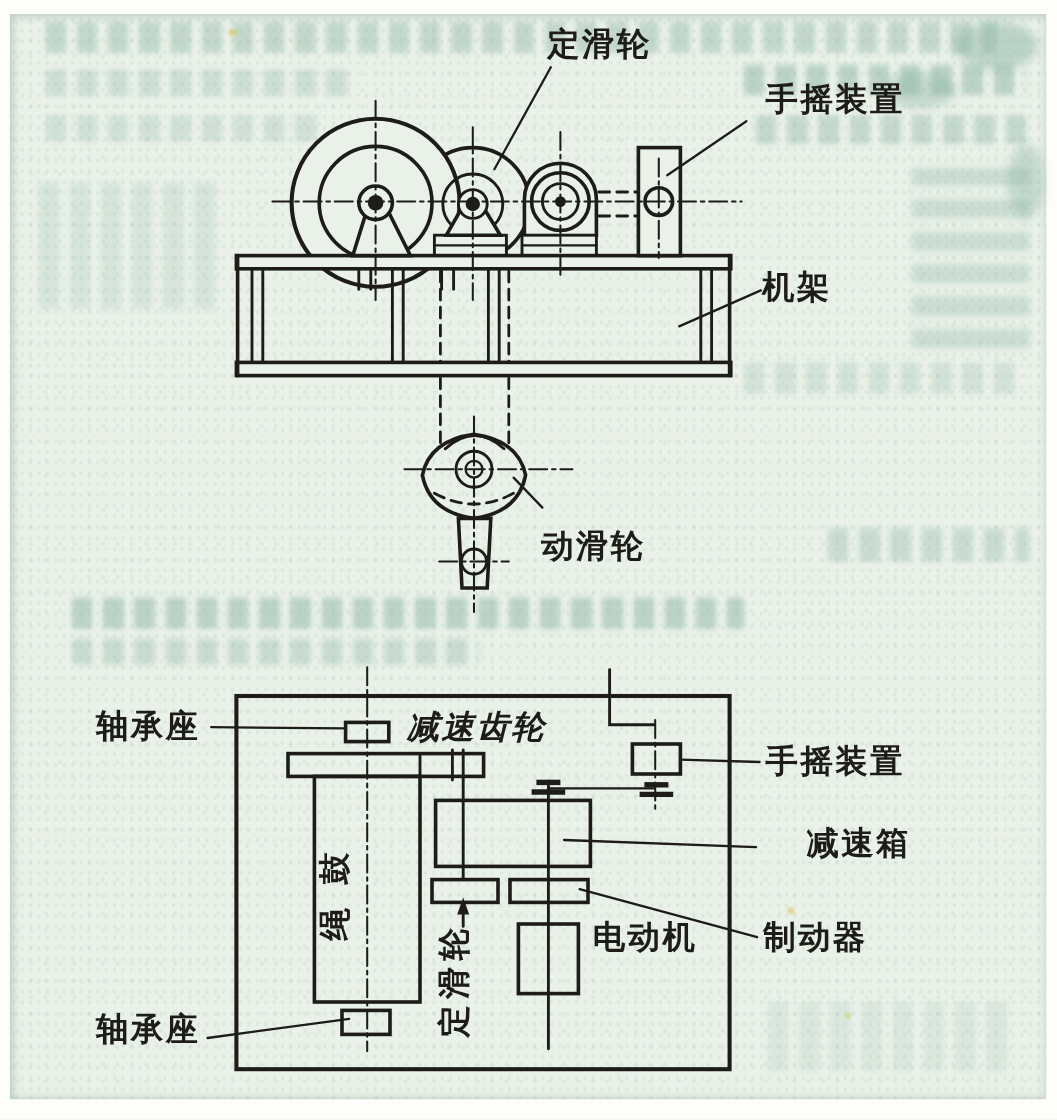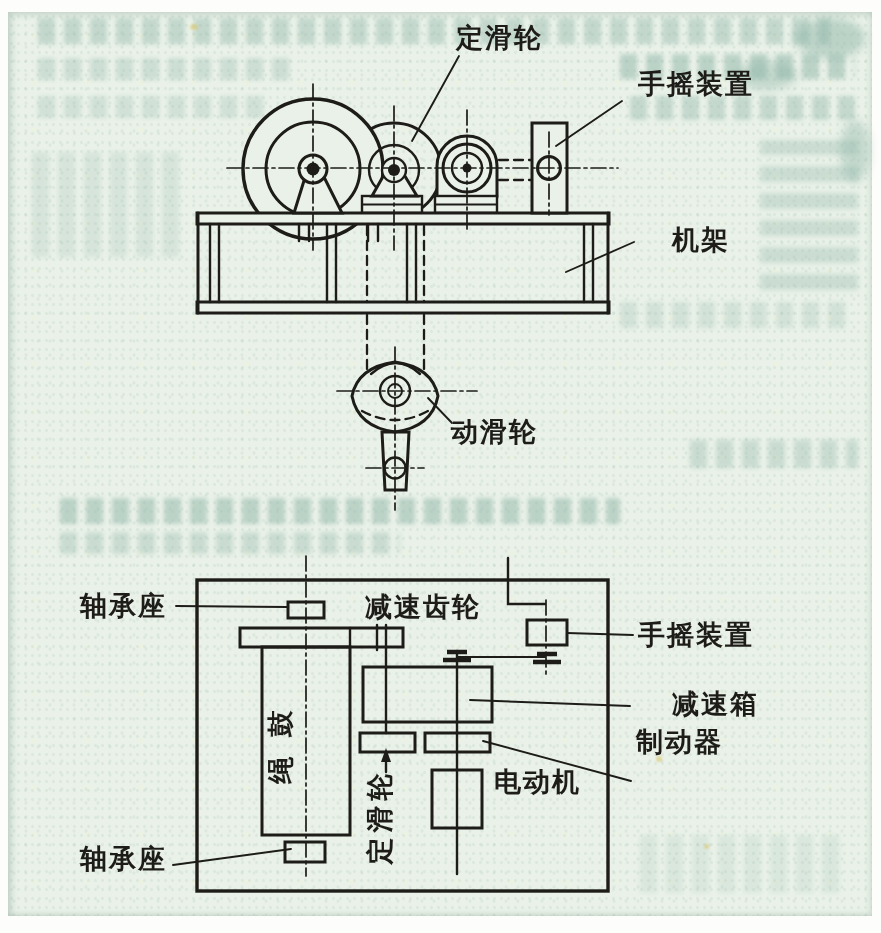--- a/index.html
+++ b/index.html
@@ -185,27 +185,27 @@
     <line x1="176" y1="606" x2="288" y2="607"></line>
     <line x1="173" y1="865" x2="291" y2="849"></line>
     <line x1="567" y1="633" x2="633" y2="635"></line>
     <line x1="470" y1="700" x2="630" y2="706"></line>
     <line x1="483" y1="741" x2="631" y2="781"></line>
   </g>
 </svg>
 
 <div class="lbl" style="left:456px;top:24px;">定滑轮</div>
 <div class="lbl" style="left:638px;top:70px;">手摇装置</div>
-<div class="lbl" style="left:672px;top:226px;">机架</div>
-<div class="lbl" style="left:451px;top:418px;">动滑轮</div>
+<div class="lbl" style="left:635px;top:226px;">机架</div>
+<div class="lbl" style="left:451px;top:442px;">动滑轮</div>
 <div class="lbl" style="left:80px;top:592px;">轴承座</div>
-<div class="lbl" style="left:365px;top:593px;">减速齿轮</div>
+<div class="lbl" style="left:339px;top:593px;font-style:italic;">减速齿轮</div>
 <div class="lbl" style="left:638px;top:621px;">手摇装置</div>
 <div class="lbl" style="left:672px;top:690px;">减速箱</div>
 <div class="lbl" style="left:494px;top:768px;">电动机</div>
-<div class="lbl" style="left:636px;top:728px;">制动器</div>
+<div class="lbl" style="left:636px;top:768px;">制动器</div>
 <div class="lbl" style="left:80px;top:845px;">轴承座</div>
 <div class="vwrap" style="left:248px;top:694px;width:64px;height:100px;">
   <span class="lbl">绳 鼓</span>
 </div>
 <div class="vwrap" style="left:352px;top:768px;width:54px;height:96px;">
   <span class="lbl">定滑轮</span>
 </div>
 
 </body></html>

